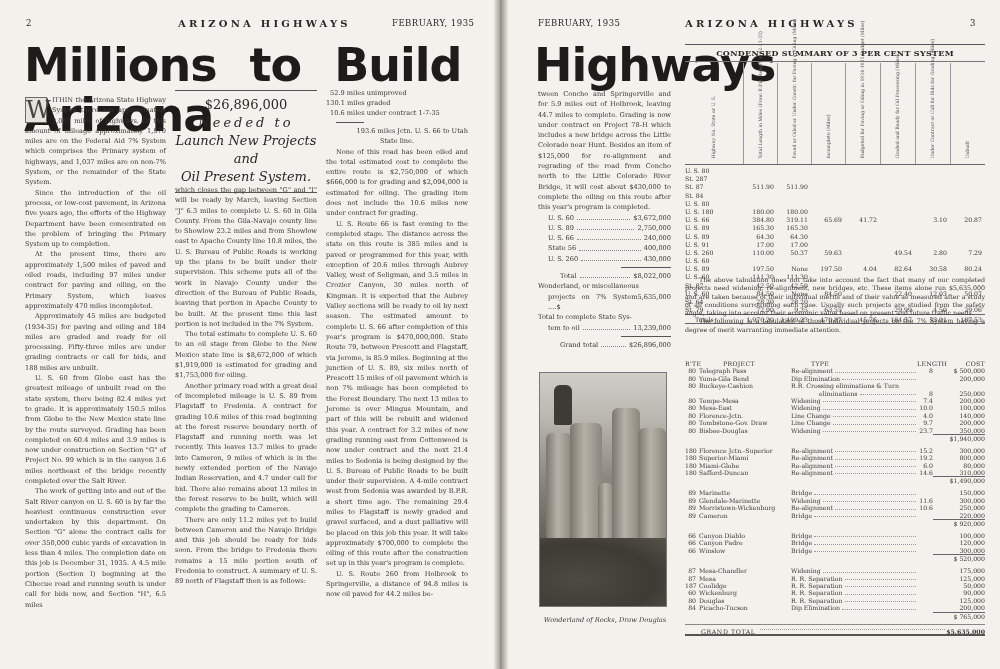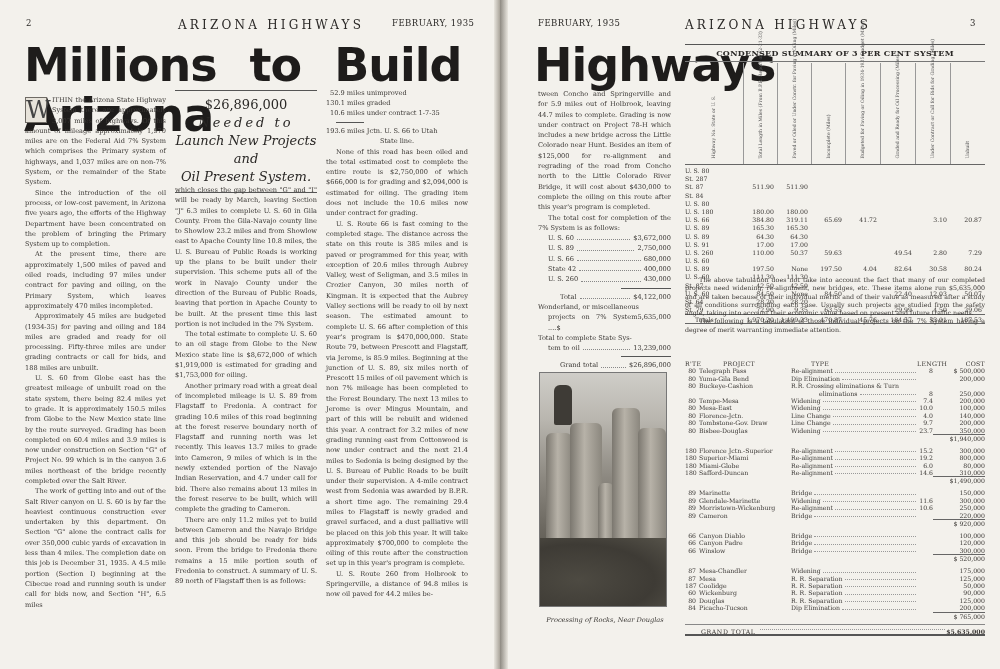--- a/index.html
+++ b/index.html
@@ -5,21 +5,21 @@
   * { box-sizing: border-box; margin: 0; padding: 0; }
   html, body { width: 1000px; height: 669px; overflow: hidden; background: #d8d4cc; }
   body { font-family: "DejaVu Serif", serif; color: #2a2826; position: relative; }
   .spread { position: absolute; left: 0; top: 0; width: 1000px; height: 669px; display: flex; }
   .page { position: relative; height: 669px; background: #f3f1ec; }
   .page.left { width: 500px; }
   .page.right { width: 500px; }
   .gutter-l { position: absolute; right: 0; top: 0; width: 6px; height: 669px; background: linear-gradient(to right, #e9e6df, #a9a49a); }
   .gutter-r { position: absolute; left: 0; top: 0; width: 8px; height: 669px; background: linear-gradient(to right, #8e8a82, #e9e6df); }
   .run-head { position: absolute; top: 18px; font-size: 8.5px; letter-spacing: 0.5px; }
-  .run-title { letter-spacing: 3.2px; font-size: 12px; }
+  .run-title { letter-spacing: 3.2px; font-size: 10px; font-weight: bold; }
   .headline { position: absolute; font-family: "DejaVu Sans", sans-serif; font-weight: bold; color: #1e1c1b; letter-spacing: -1px; }
   .col { position: absolute; font-size: 6.6px; line-height: 10.3px; text-align: justify; color: #3a3734; }
   .col p { text-indent: 10px; margin-bottom: 0; }
   .col p.noind { text-indent: 0; }
   .dropcap { float: left; width: 22px; height: 26px; border: 1px solid #6e6a64; margin: 2px 5px 0 0; font-size: 24px; line-height: 24px; text-align: center; font-family: "DejaVu Serif", serif; color: #444; background: #e7e3da; }
   .subhead-box { position: absolute; left: 175px; top: 90px; width: 142px; border-top: 1.5px solid #555; border-bottom: 1.5px solid #555; padding: 5px 0 6px; text-align: center; }
   .subhead-box .s1 { font-size: 13px; font-style: italic; line-height: 18px; }
   .byline { position: absolute; left: 175px; top: 155px; width: 142px; text-align: center; font-family: "DejaVu Sans", sans-serif; font-size: 6.6px; font-weight: bold; line-height: 10px; color: #3a3734; }
   .miles-list { font-size: 6.6px; line-height: 10px; }
   .hr-short { width: 28px; border-top: 1px solid #555; margin: 4px 0 3px 10px; }
@@ -103,71 +103,70 @@
       <p>There are only 11.2 miles yet to build between Cameron and the Navajo Bridge and this job should be ready for bids soon. From the bridge to Fredonia there remains a 15 mile portion south of Fredonia to construct. A summary of U. S. 89 north of Flagstaff then is as follows:</p>
     </div>
 
     <div class="col" style="left:326px; top:88px; width:142px;">
       <div class="miles-list">
         <div style="padding-left:4px;">52.9 miles unimproved</div>
         <div>130.1 miles graded</div>
         <div style="padding-left:4px;">10.6 miles under contract 1-7-35</div>
       </div>
       <div class="hr-short"></div>
-      <div style="text-align:left;">193.6 miles Jctn. U. S. 66 to Utah</div>
+      <div style="text-align:right;">193.6 miles Jctn. U. S. 66 to Utah</div>
       <div style="text-align:center;">State line.</div>
       <p>None of this road has been oiled and the total estimated cost to complete the entire route is $2,750,000 of which $666,000 is for grading and $2,094,000 is estimated for oiling. The grading item does not include the 10.6 miles now under contract for grading.</p>
       <p>U. S. Route 66 is fast coming to the completed stage. The distance across the state on this route is 385 miles and is paved or programmed for this year, with exception of 20.6 miles through Aubrey Valley, west of Seligman, and 3.5 miles in Crozier Canyon, 30 miles north of Kingman. It is expected that the Aubrey Valley sections will be ready to oil by next season. The estimated amount to complete U. S. 66 after completion of this year's program is $470,000,000. State Route 79, between Prescott and Flagstaff, via Jerome, is 85.9 miles. Beginning at the junction of U. S. 89, six miles north of Prescott 15 miles of oil pavement which is non 7% mileage has been completed to the Forest Boundary. The next 13 miles to Jerome is over Mingus Mountain, and part of this will be rebuilt and widened this year. A contract for 3.2 miles of new grading running east from Cottonwood is now under contract and the next 21.4 miles to Sedonia is being designed by the U. S. Bureau of Public Roads to be built under their supervision. A 4-mile contract west from Sedonia was awarded by B.P.R. a short time ago. The remaining 29.4 miles to Flagstaff is newly graded and gravel surfaced, and a dust palliative will be placed on this job this year. It will take approximately $700,000 to complete the oiling of this route after the construction set up in this year's program is complete.</p>
       <p>U. S. Route 260 from Holbrook to Springerville, a distance of 94.8 miles is now oil paved for 44.2 miles be-</p>
     </div>
   </div>
 
   <div class="page right">
     <div class="gutter-r"></div>
     <div class="run-head" style="left:38px;">FEBRUARY, 1935</div>
     <div class="run-head run-title" style="left:185px;">ARIZONA HIGHWAYS</div>
     <div class="run-head" style="left:470px;">3</div>
 
     <div class="headline" style="left:34px; top:40px; font-size:46px; line-height:50px;">Highways</div>
   </div>
 
   <div class="col" style="left:538px; top:89px; width:133px;">
     <p class="noind">tween Concho and Springerville and for 5.9 miles out of Holbrook, leaving 44.7 miles to complete. Grading is now under contract on Project 78-H which includes a new bridge across the Little Colorado near Hunt. Besides an item of $125,000 for re-alignment and regrading of the road from Concho north to the Little Colorado River Bridge, it will cost about $430,000 to complete the oiling on this route after this year's program is completed.</p>
-    <p>The total cost for completion of the 7% System is as follows:</p>
     <div>
       <div class="cost-row">
           <span class="lbl">U. S. 60</span>
           <span class="dots"></span>
           <span>$3,672,000</span>
         </div>
       <div class="cost-row">
           <span class="lbl">U. S. 89</span>
           <span class="dots"></span>
           <span>2,750,000</span>
         </div>
       <div class="cost-row">
           <span class="lbl">U. S. 66</span>
           <span class="dots"></span>
-          <span>680,000</span>
+          <span>240,000</span>
         </div>
       <div class="cost-row">
-          <span class="lbl">State 42</span>
+          <span class="lbl">State 56</span>
           <span class="dots"></span>
           <span>400,000</span>
         </div>
       <div class="cost-row">
           <span class="lbl">U. S. 260</span>
           <span class="dots"></span>
           <span>430,000</span>
         </div>
       <div class="sumline"></div>
       <div class="cost-row">
           <span class="lbl" style="padding-left:22px;">Total</span>
           <span class="dots"></span>
-          <span>$4,122,000</span>
+          <span>$8,022,000</span>
         </div>
       <div>Wonderland, or miscellaneous</div>
       <div class="cost-row">
           <span class="lbl">projects on 7% System ....$</span>
           <span>5,635,000</span>
         </div>
       <div>Total to complete State Sys-</div>
       <div class="cost-row">
           <span class="lbl">tem to oil</span>
           <span class="dots"></span>
@@ -184,21 +183,21 @@
 
   <div class="photo">
     <div class="rock" style="left:6px; top:60px; width:26px; height:175px;"></div>
     <div class="rock" style="left:14px; top:12px; width:18px; height:40px; background:#3e3b36;"></div>
     <div class="rock" style="left:30px; top:50px; width:32px; height:185px;"></div>
     <div class="rock" style="left:58px; top:110px; width:16px; height:125px;"></div>
     <div class="rock" style="left:72px; top:35px; width:28px; height:200px;"></div>
     <div class="rock" style="left:98px; top:55px; width:28px; height:180px;"></div>
     <div style="position:absolute; left:0; top:165px; width:128px; height:70px; background:radial-gradient(ellipse at 30% 60%, #4d4a42, #3e3b35 60%, #56534a);"></div>
   </div>
-  <div class="caption">Processing of Rocks, Near Douglas</div>
+  <div class="caption">Wonderland of Rocks, Draw Douglas</div>
 
   <div class="tbl-rule-top"></div>
   <div class="table-title">CONDENSED SUMMARY OF 3 PER CENT SYSTEM</div>
   <div class="tbl-rule-2"></div>
   <div class="tbl-head">
     <div class="th" style="width:58px;">
         <span>Highway No. State or U. S.</span>
       </div>
     <div class="th" style="width:34px;">
         <span>Total Length in Miles (From B.P.R. Report of 12-31-33)</span>

